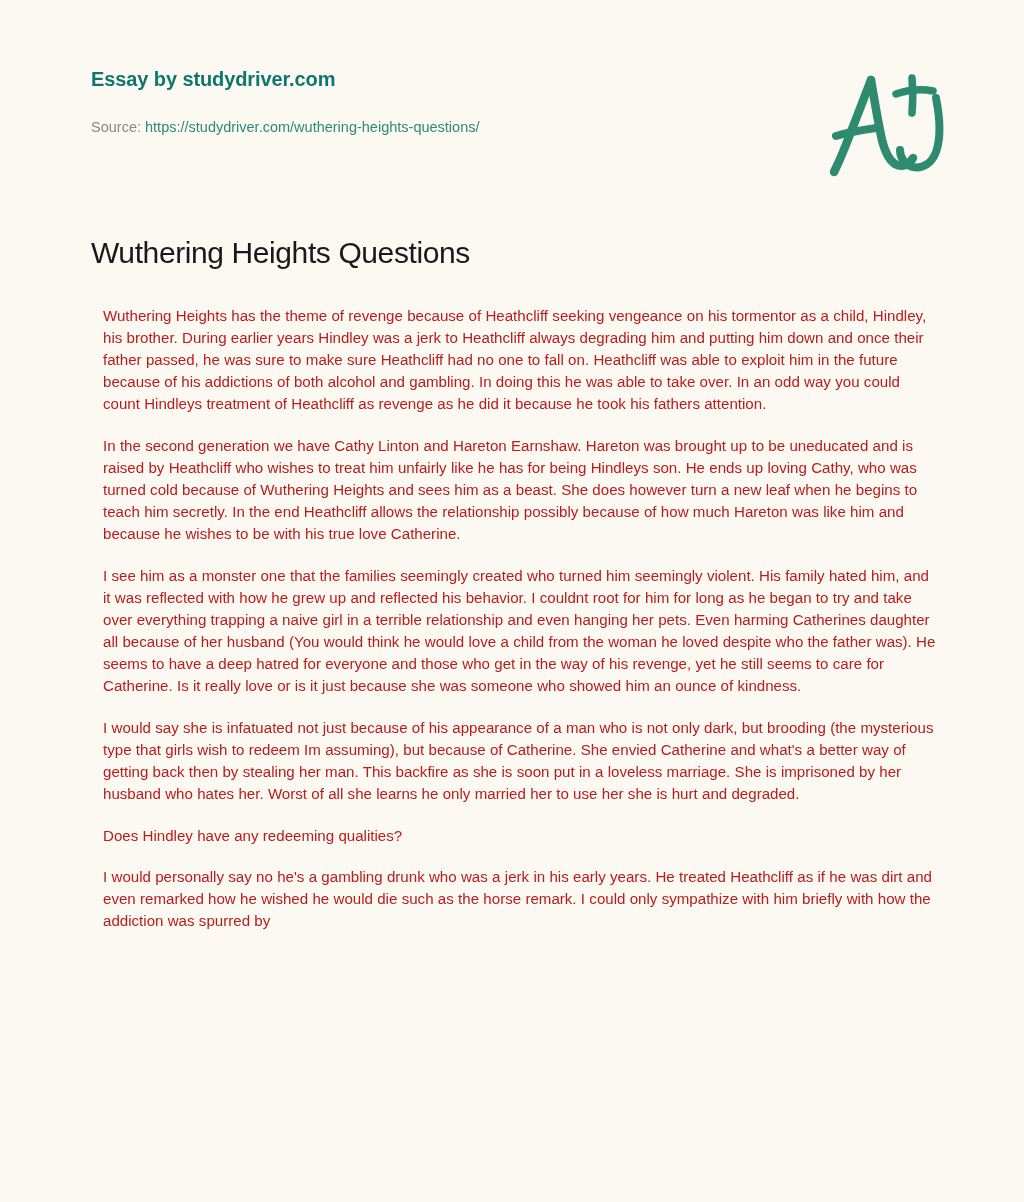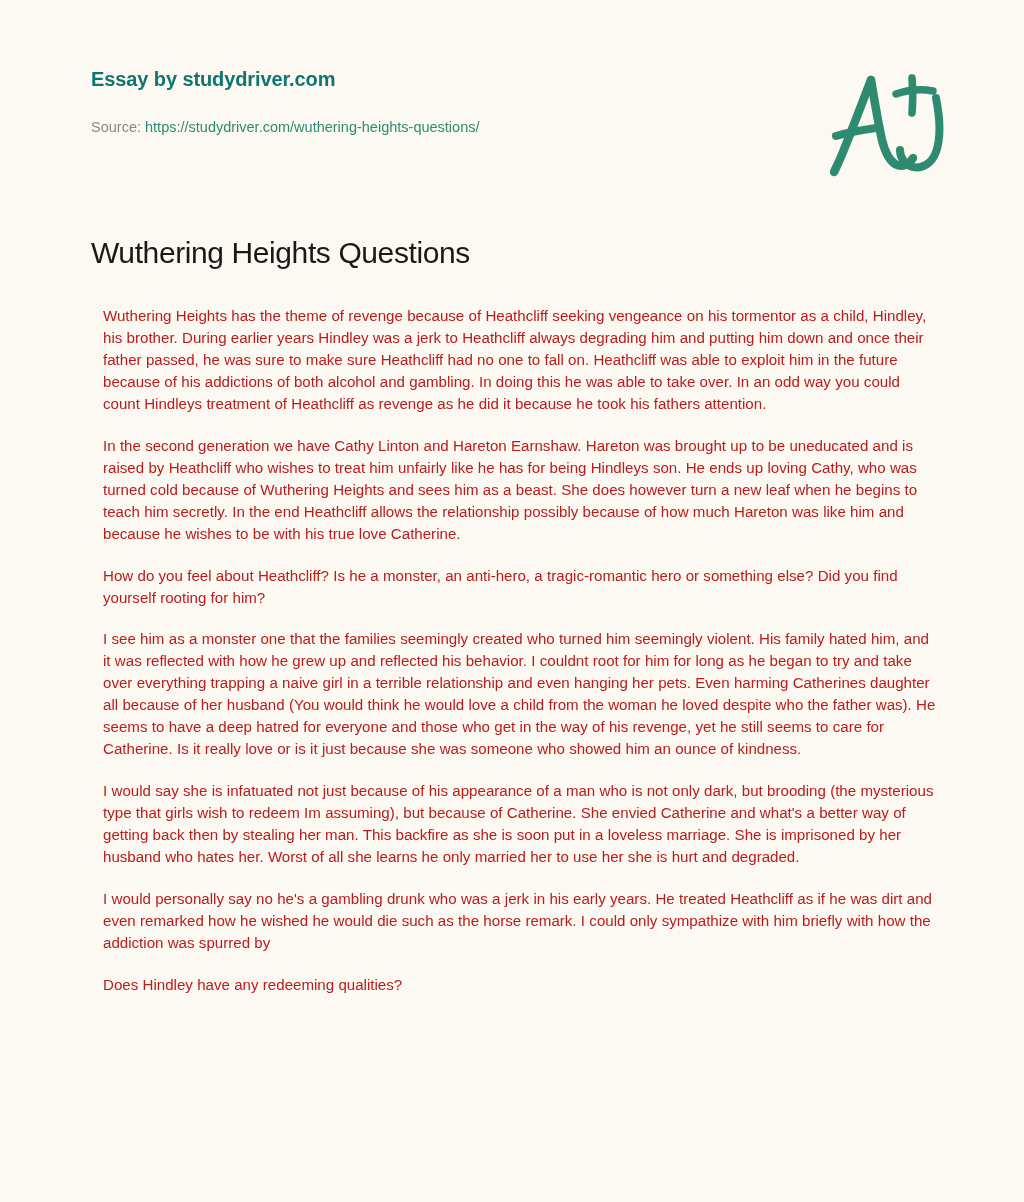--- a/index.html
+++ b/index.html
@@ -147,26 +147,25 @@
 
   <div class="content">
 
     <h1 class="doc-title">Wuthering Heights Questions</h1>
 
     <p class="para">Wuthering Heights has the theme of revenge because of Heathcliff seeking vengeance on his tormentor as a child, Hindley, his brother. During earlier years Hindley was a jerk to Heathcliff always degrading him and putting him down and once their father passed, he was sure to make sure Heathcliff had no one to fall on. Heathcliff was able to exploit him in the future because of his addictions of both alcohol and gambling. In doing this he was able to take over. In an odd way you could count Hindleys treatment of Heathcliff as revenge as he did it because he took his fathers attention.</p>
 
 
     <p class="para">In the second generation we have Cathy Linton and Hareton Earnshaw. Hareton was brought up to be uneducated and is raised by Heathcliff who wishes to treat him unfairly like he has for being Hindleys son. He ends up loving Cathy, who was turned cold because of Wuthering Heights and sees him as a beast. She does however turn a new leaf when he begins to teach him secretly. In the end Heathcliff allows the relationship possibly because of how much Hareton was like him and because he wishes to be with his true love Catherine.</p>
 
-    <p class="para question">How do you feel about Heathcliff? Is he a monster, an anti-hero, a tragic-romantic hero or something else? Did you find yourself rooting for him?</p>
 
     <p class="para">I see him as a monster one that the families seemingly created who turned him seemingly violent. His family hated him, and it was reflected with how he grew up and reflected his behavior. I couldnt root for him for long as he began to try and take over everything trapping a naive girl in a terrible relationship and even hanging her pets. Even harming Catherines daughter all because of her husband (You would think he would love a child from the woman he loved despite who the father was). He seems to have a deep hatred for everyone and those who get in the way of his revenge, yet he still seems to care for Catherine. Is it really love or is it just because she was someone who showed him an ounce of kindness.</p>
 
 
     <p class="para">I would say she is infatuated not just because of his appearance of a man who is not only dark, but brooding (the mysterious type that girls wish to redeem Im assuming), but because of Catherine. She envied Catherine and what's a better way of getting back then by stealing her man. This backfire as she is soon put in a loveless marriage. She is imprisoned by her husband who hates her. Worst of all she learns he only married her to use her she is hurt and degraded.</p>
 
+    <p class="para question">Does Hindley have any redeeming qualities?</p>
+
     <p class="para">I would personally say no he's a gambling drunk who was a jerk in his early years. He treated Heathcliff as if he was dirt and even remarked how he wished he would die such as the horse remark. I could only sympathize with him briefly with how the addiction was spurred by</p>
-
-    <p class="para question">Does Hindley have any redeeming qualities?</p>
 
   </div>
 
 </div>
 
 </body></html>

